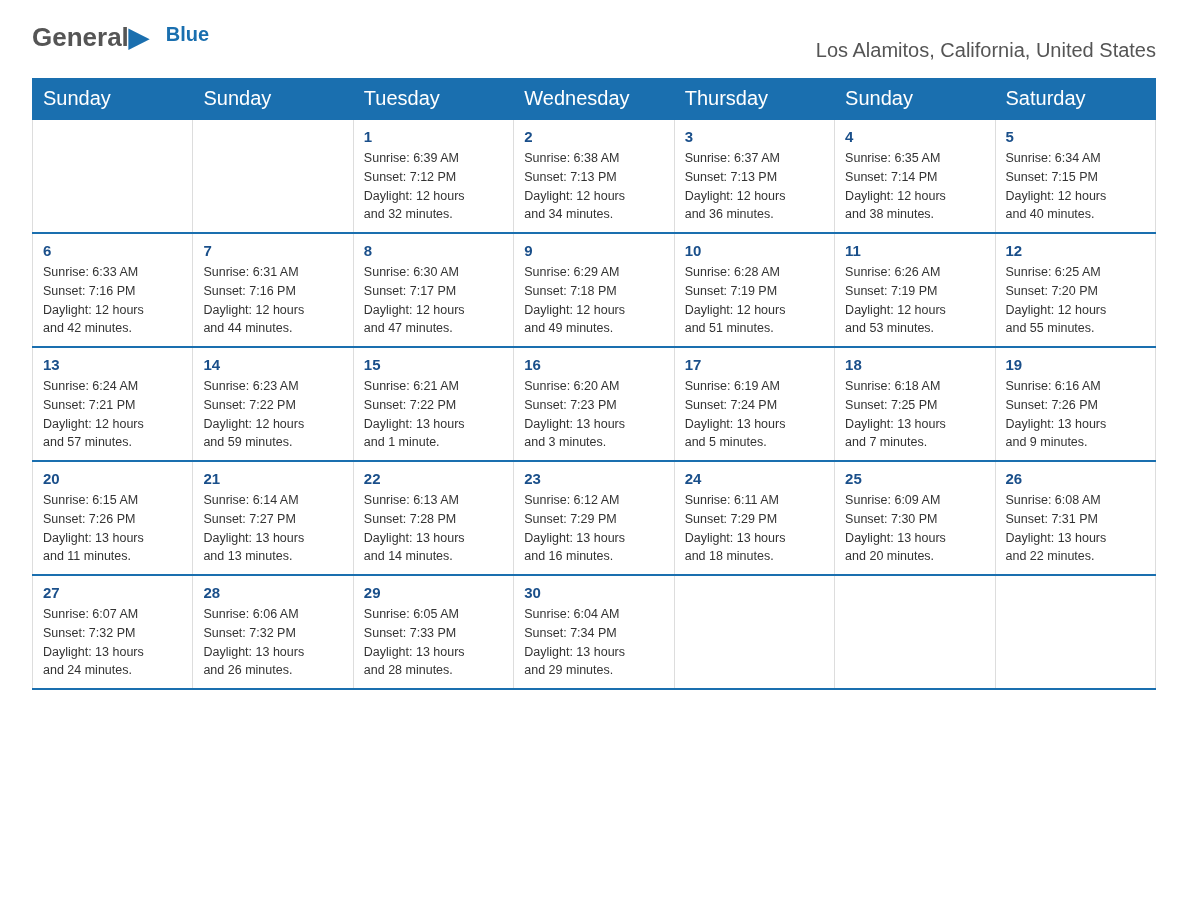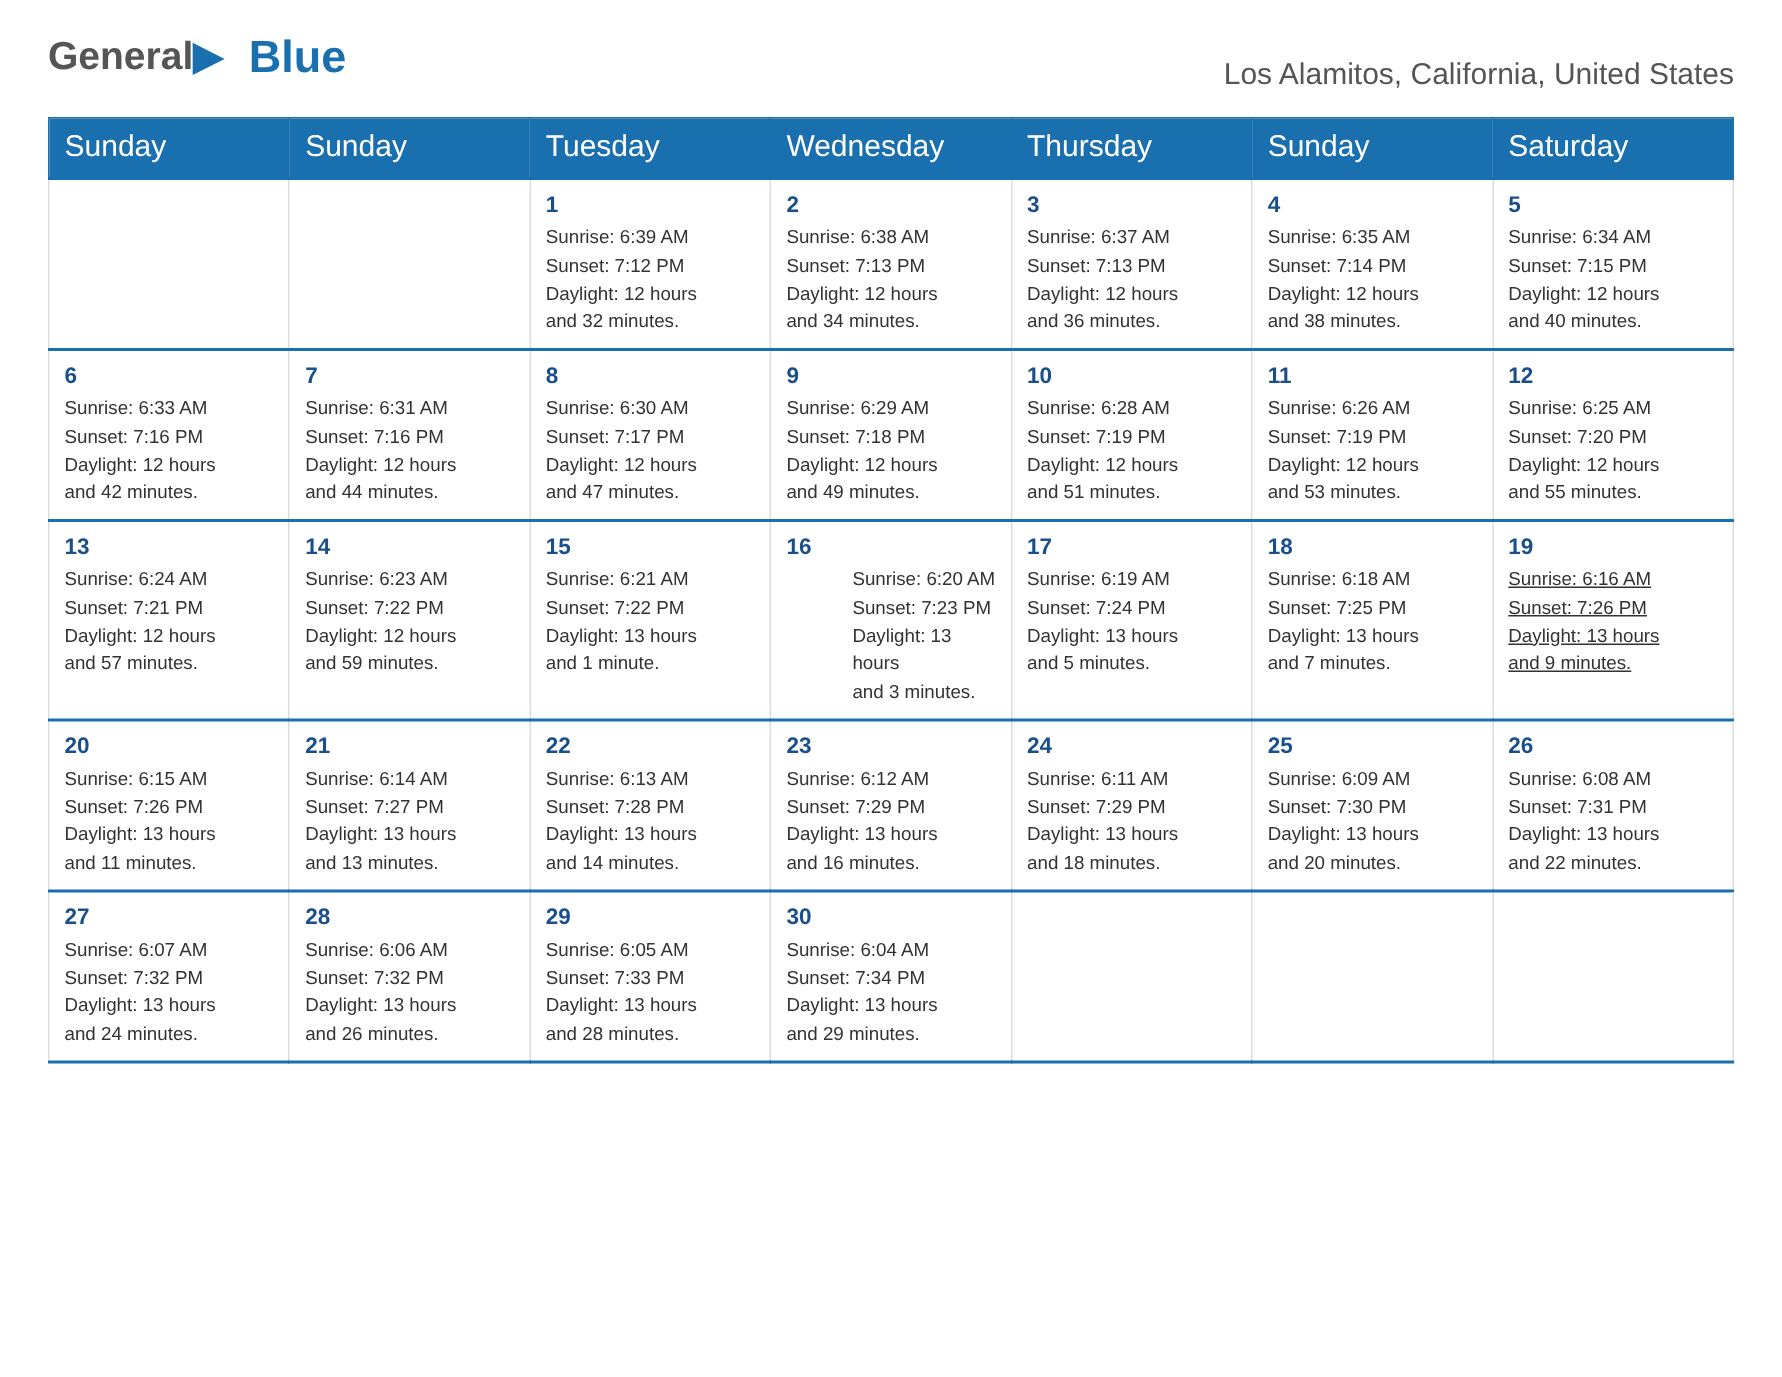--- a/index.html
+++ b/index.html
@@ -84,21 +84,21 @@
     .logo-line1 {
       font-size: 26px;
       font-weight: bold;
       color: #555;
       line-height: 1;
     }
     .logo-line1 .blue-part {
       color: #1a6faf;
     }
     .logo-line2 {
-      font-size: 30px;
+      font-size: 20px;
       font-weight: bold;
       color: #1a6faf;
       line-height: 1;
       margin-top: 0;
     }
   </style>
 </head>
 <body>
 
 <div class="header">
@@ -235,42 +235,42 @@
         </td>
         <td>
           <div class="day-number">15</div>
           <div class="day-info" style="white-space: pre-line;">Sunrise: 6:21 AM
 Sunset: 7:22 PM
 Daylight: 13 hours
 and 1 minute.</div>
         </td>
         <td>
           <div class="day-number">16</div>
-          <div class="day-info" style="white-space: pre-line; margin-left: 44px;">Sunrise: 6:20 AM
+          <div class="day-info" style="white-space: pre-line;">Sunrise: 6:20 AM
 Sunset: 7:23 PM
 Daylight: 13 hours
 and 3 minutes.</div>
         </td>
         <td>
           <div class="day-number">17</div>
           <div class="day-info" style="white-space: pre-line;">Sunrise: 6:19 AM
 Sunset: 7:24 PM
 Daylight: 13 hours
 and 5 minutes.</div>
         </td>
         <td>
           <div class="day-number">18</div>
           <div class="day-info" style="white-space: pre-line;">Sunrise: 6:18 AM
 Sunset: 7:25 PM
 Daylight: 13 hours
 and 7 minutes.</div>
         </td>
         <td>
           <div class="day-number">19</div>
-          <div class="day-info" style="white-space: pre-line; text-decoration: underline;">Sunrise: 6:16 AM
+          <div class="day-info" style="white-space: pre-line;">Sunrise: 6:16 AM
 Sunset: 7:26 PM
 Daylight: 13 hours
 and 9 minutes.</div>
         </td>
       </tr>
       <tr>
         <td>
           <div class="day-number">20</div>
           <div class="day-info" style="white-space: pre-line;">Sunrise: 6:15 AM
 Sunset: 7:26 PM

